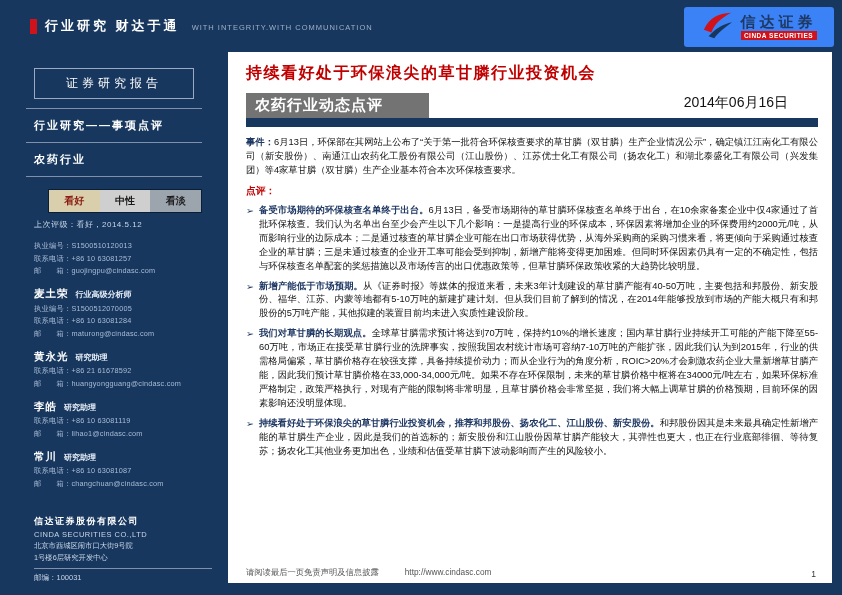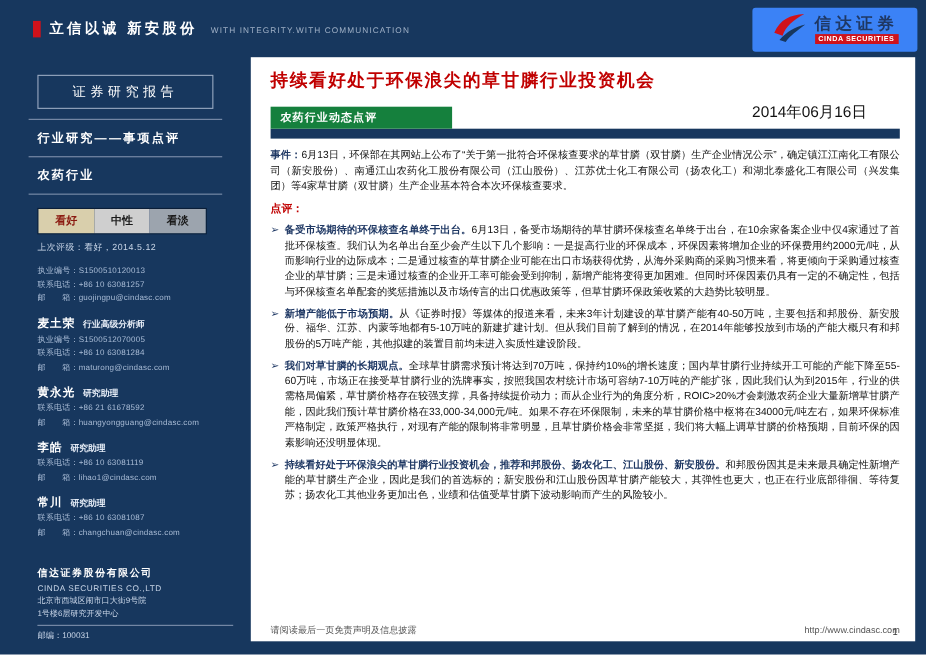--- a/index.html
+++ b/index.html
@@ -18,21 +18,21 @@
     display:flex;align-items:center;justify-content:center;gap:7px}
   .logo-text{display:flex;flex-direction:column;align-items:stretch}
   .logo-cn{color:#1F3864;font-weight:bold;font-size:15px;letter-spacing:4px;line-height:1.1}
   .logo-en{background:#D0121B;color:#FFFFFF;font-size:6.5px;letter-spacing:.5px;text-align:center;padding:1px 2px;font-weight:bold}
   
   .sidebar{position:absolute;top:52px;left:0;width:228px;bottom:0;color:#FFFFFF}
   .report-type-box{margin:16px 34px 0 34px;border:1px solid #9AAAC2;padding:6px 8px;font-size:12px;
     letter-spacing:4px;text-align:center;font-weight:normal}
   .sep{height:1px;background:#7E90AC;margin:9px 26px 0 26px}
   .side-item{margin:9px 34px 0 34px;font-size:11px;letter-spacing:2px;font-weight:bold}
-  .rating{display:flex;margin:12px 34px 0 34px;width:152px;border:1px solid #0B1E38}
+  .rating{display:flex;margin:12px 34px 0 48px;width:152px;border:1px solid #0B1E38}
   .rating .opt{flex:1;text-align:center;font-size:10px;padding:4px 0;font-weight:bold}
   .opt-sel{background:#D9CFAC;color:#8B1A10}
   .opt-mid{background:#CFCFCF;color:#1A1A1A}
   .opt-dim{background:#9CA4AE;color:#1A1A1A}
   .last-rating{margin:6px 34px 0 34px;font-size:8px;color:#C9D6E8;letter-spacing:.5px}
   .analyst{margin:11px 34px 0 34px}
   .a-head{display:flex;align-items:baseline;gap:7px}
   .a-name{font-size:10.5px;font-weight:bold;color:#FFFFFF;letter-spacing:1px}
   .a-title{font-size:8px;color:#E6EDF7;font-weight:bold}
   .a-row{font-size:7.3px;color:#A9BCD6;margin-top:2.5px;letter-spacing:.2px}
@@ -40,42 +40,42 @@
   .c-name{font-size:9px;color:#FFFFFF;letter-spacing:1.5px;font-weight:bold}
   .c-en{font-size:7.5px;margin-top:2px;letter-spacing:.5px}
   .c-addr{font-size:7.3px;margin-top:2px}
   .c-sep{height:1px;background:#7E90AC;margin:5px 0 4px 0}
   .c-post{font-size:7.5px}
   
   .main{position:absolute;left:228px;top:52px;right:10px;bottom:12px;background:#FFFFFF;
     padding:8px 14px 22px 18px;box-sizing:border-box;position:absolute}
   .title{color:#C00000;font-size:16px;font-weight:bold;letter-spacing:1.5px;margin:3px 0 9px 0}
   .subheader-row{display:flex;justify-content:space-between;align-items:flex-end}
-  .sub-label{background:#15803d;color:#FFFFFF;font-size:10px;font-weight:bold;padding:3px 68px 3px 9px;letter-spacing:1px}
+  .sub-label{background:#737373;color:#FFFFFF;font-size:15px;font-weight:bold;padding:3px 46px 3px 9px;letter-spacing:1px}
   .sub-date{font-size:14px;color:#111111;padding-bottom:6px;padding-right:30px}
   .thick-rule{height:9px;background:#17375E;margin-bottom:9px}
   .event{font-size:9.3px;line-height:1.5;text-align:justify;color:#111111}
   .event-label{font-weight:bold;color:#1F3864}
   .comment-label{color:#C00000;font-weight:bold;font-size:9.8px;margin:7px 0 2px 0}
   .bullet{display:flex;margin-top:6px;font-size:9.3px;line-height:1.5;color:#111111}
   .bullet .marker{color:#1F3864;margin-right:5px;font-size:9.5px;flex:0 0 auto}
   .bullet .btext{text-align:justify}
   .bullet .lead{font-weight:bold;color:#1F3864}
   .footer{position:absolute;left:18px;right:14px;bottom:4px;height:14px;
-    display:flex;justify-content:space-between;align-items:center;gap:12px;font-size:8.3px;color:#555555}
+    display:flex;justify-content:flex-start;align-items:center;gap:26px;font-size:8.3px;color:#555555}
   .footer .url{color:#555555;text-decoration:none}
   .page-num{position:absolute;right:2px;bottom:0;font-size:8.5px;color:#333333}
 </style>
 </head>
 <body>
 
 <div class="topbar">
   <div class="slogan">
     <span class="red-accent"></span>
-    <span class="slogan-cn">立信以诚 新安股份</span>
+    <span class="slogan-cn">行业研究 财达于通</span>
     <span class="slogan-en">WITH INTEGRITY.WITH COMMUNICATION</span>
   </div>
   <div class="logo-box">
     <span>
       <svg width="32" height="30" viewBox="0 0 34 30">
         <path d="M2 20 C8 7, 17 3, 31 2 C20 8, 13 14, 10 23 Z" fill="#D0121B"></path>
         <path d="M7 27 C14 19, 22 14, 32 12 C24 18, 17 23, 13 29 Z" fill="#17375E"></path>
       </svg>
     </span>
     <span class="logo-text">

